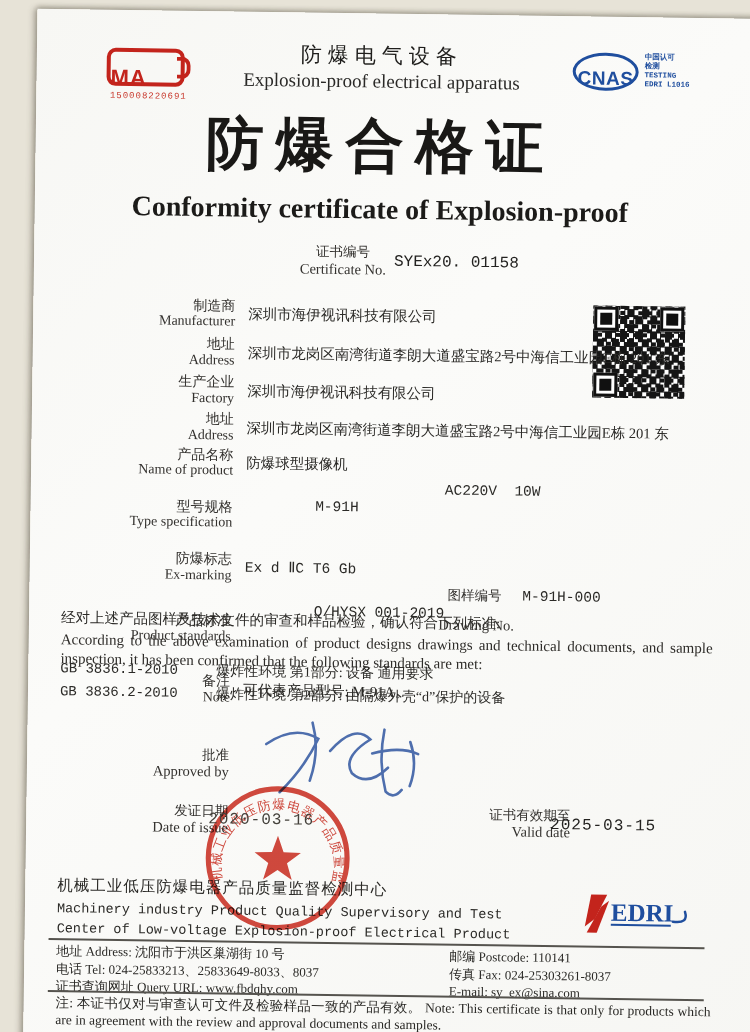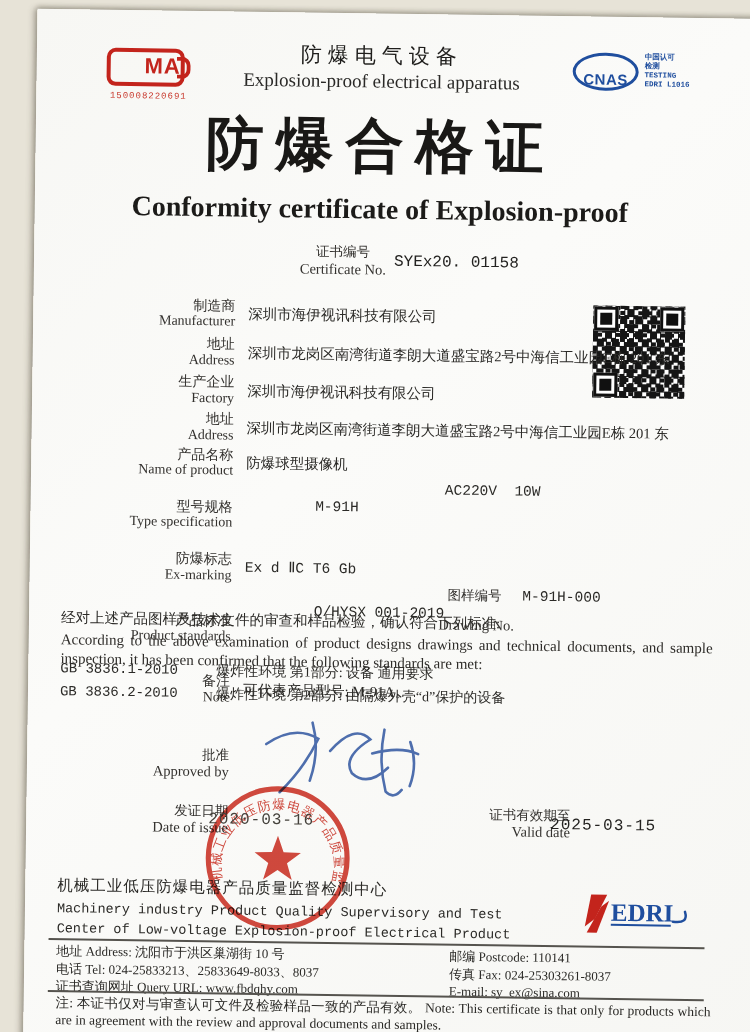--- a/index.html
+++ b/index.html
@@ -17,31 +17,31 @@
   }
   .abs{position:absolute;}
   .ctr{text-align:center;}
   .mono{font-family:"Liberation Mono","DejaVu Sans Mono",monospace;}
   .pre{white-space:pre;}
 
   
   .cma{left:64px;top:38px;width:96px;}
   .cma-box{position:relative;width:70px;height:30px;border:4px solid #c3241c;border-radius:9px;margin-left:6px;}
   .cma-box:after{content:"";position:absolute;right:-10px;top:4px;width:10px;height:14px;border:4px solid #c3241c;border-left:none;border-radius:0 9px 9px 0;}
-  .cma-ma{position:absolute;left:0;right:0;top:1px;text-align:right;color:#c3241c;font-weight:bold;font-size:22px;font-family:"Liberation Sans",sans-serif;letter-spacing:1px;}
+  .cma-ma{position:absolute;left:0;right:0;top:13px;text-align:left;color:#c3241c;font-weight:bold;font-size:22px;font-family:"Liberation Sans",sans-serif;letter-spacing:1px;}
   .cma-num{margin-top:5px;color:#c8382c;font-size:9px;letter-spacing:1px;}
 
   
   .hd-zh{left:145px;top:28px;width:400px;font-size:21px;letter-spacing:6px;color:#1f1e1c;font-weight:500;}
   .hd-en{left:95px;top:57px;width:500px;font-size:19px;color:#2a2927;}
 
   
   .cnas{left:536px;top:36px;display:flex;gap:6px;align-items:flex-start;}
   .cnas-ell{width:60px;height:32px;border:3px solid #1f4e9e;border-radius:50%;display:flex;align-items:center;justify-content:center;}
-  .cnas-ell span{color:#1f4e9e;font-weight:bold;font-size:15px;font-family:"Liberation Sans",sans-serif;letter-spacing:.5px;margin-top:14px;}
+  .cnas-ell span{color:#1f4e9e;font-weight:bold;font-size:19px;font-family:"Liberation Sans",sans-serif;letter-spacing:.5px;margin-top:14px;}
   .cnas-txt{color:#1f4e9e;font-size:7.5px;line-height:9px;font-family:Liberation Mono, monospace;font-weight:bold;}
 
   
   .title-zh{left:45px;top:94px;width:600px;font-size:58px;font-weight:bold;letter-spacing:12px;color:#191816;}
   .title-en{left:45px;top:180px;width:600px;font-size:28px;font-weight:bold;color:#1c1b19;}
 
   
   .certno-lbl{left:233px;top:230px;width:152px;}
   .lbl-zh{font-size:13.5px;color:#34322f;}
   .lbl-en{font-size:14.5px;color:#34322f;}

